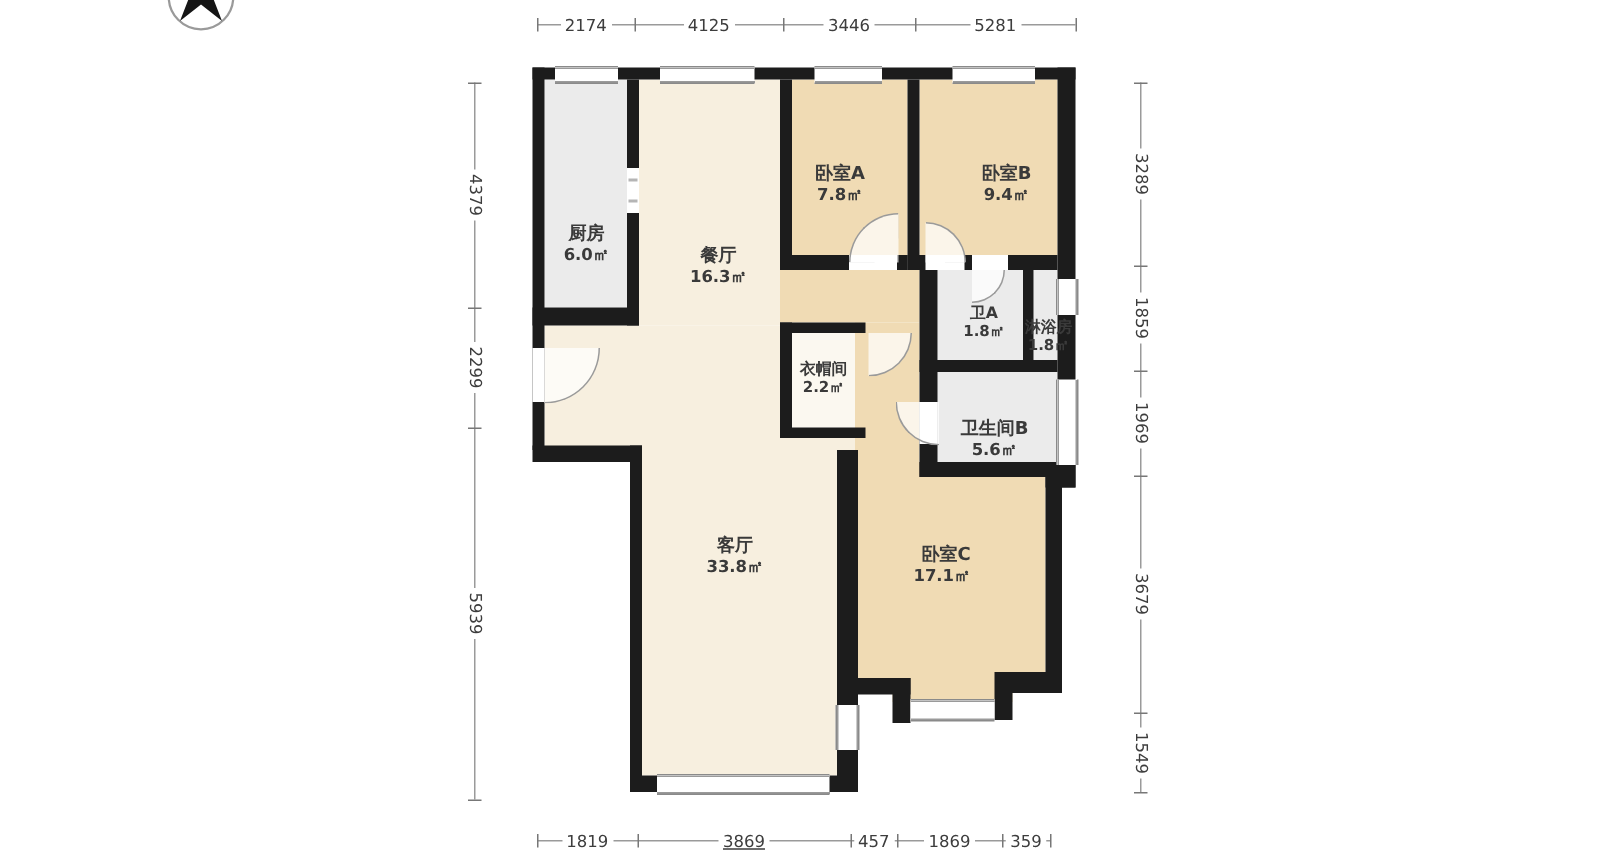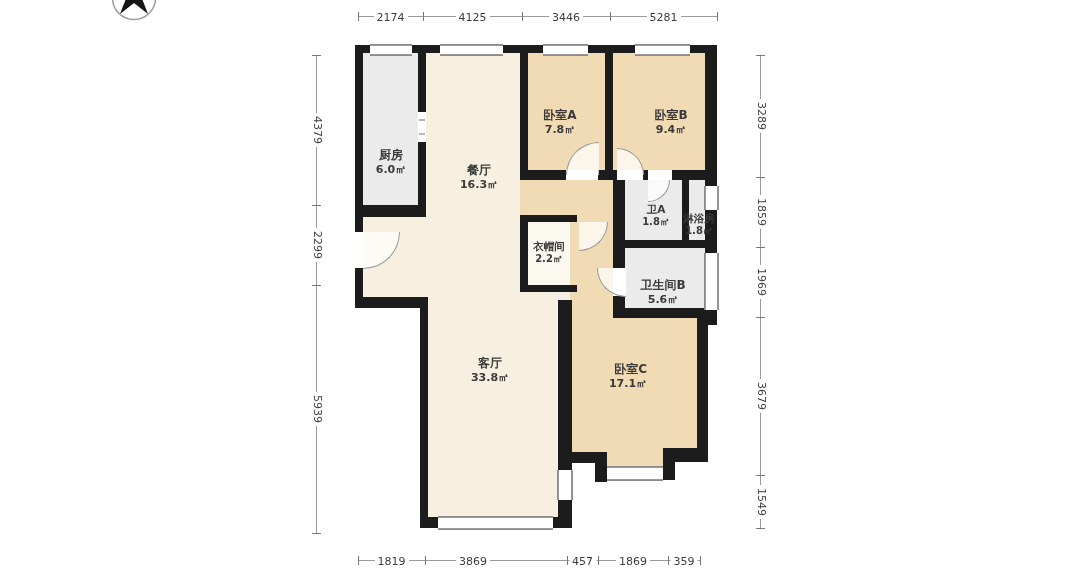--- a/index.html
+++ b/index.html
@@ -166,21 +166,21 @@
       <div class="dim-label" style="left: 566px; top: 16.5px;">3446</div>
       <div class="dim-label" style="left: 663.5px; top: 16.5px;">5281</div>
       <div class="dim-line" style="left: 358px; top: 560px; width: 342px; height: 1px;"></div>
       <div class="dim-tick" style="left: 358px; top: 556px; width: 1px; height: 9px;"></div>
       <div class="dim-tick" style="left: 425px; top: 556px; width: 1px; height: 9px;"></div>
       <div class="dim-tick" style="left: 567px; top: 556px; width: 1px; height: 9px;"></div>
       <div class="dim-tick" style="left: 598px; top: 556px; width: 1px; height: 9px;"></div>
       <div class="dim-tick" style="left: 668px; top: 556px; width: 1px; height: 9px;"></div>
       <div class="dim-tick" style="left: 700px; top: 556px; width: 1px; height: 9px;"></div>
       <div class="dim-label" style="left: 391.5px; top: 560.5px;">1819</div>
-      <div class="dim-label" style="left: 473px; top: 560.5px;">3869</div>
+      <div class="dim-label" style="left: 496px; top: 560.5px; text-decoration: underline;">3869</div>
       <div class="dim-label" style="left: 582.5px; top: 560.5px;">457</div>
       <div class="dim-label" style="left: 633px; top: 560.5px;">1869</div>
       <div class="dim-label" style="left: 684px; top: 560.5px;">359</div>
       <div class="dim-line" style="left: 316px; top: 55px; width: 1px; height: 478px;"></div>
       <div class="dim-tick" style="left: 312px; top: 55px; width: 9px; height: 1px;"></div>
       <div class="dim-tick" style="left: 312px; top: 205px; width: 9px; height: 1px;"></div>
       <div class="dim-tick" style="left: 312px; top: 285px; width: 9px; height: 1px;"></div>
       <div class="dim-tick" style="left: 312px; top: 533px; width: 9px; height: 1px;"></div>
       <div class="dim-label vert" style="left: 316.5px; top: 130px;">4379</div>
       <div class="dim-label vert" style="left: 316.5px; top: 245px;">2299</div>

